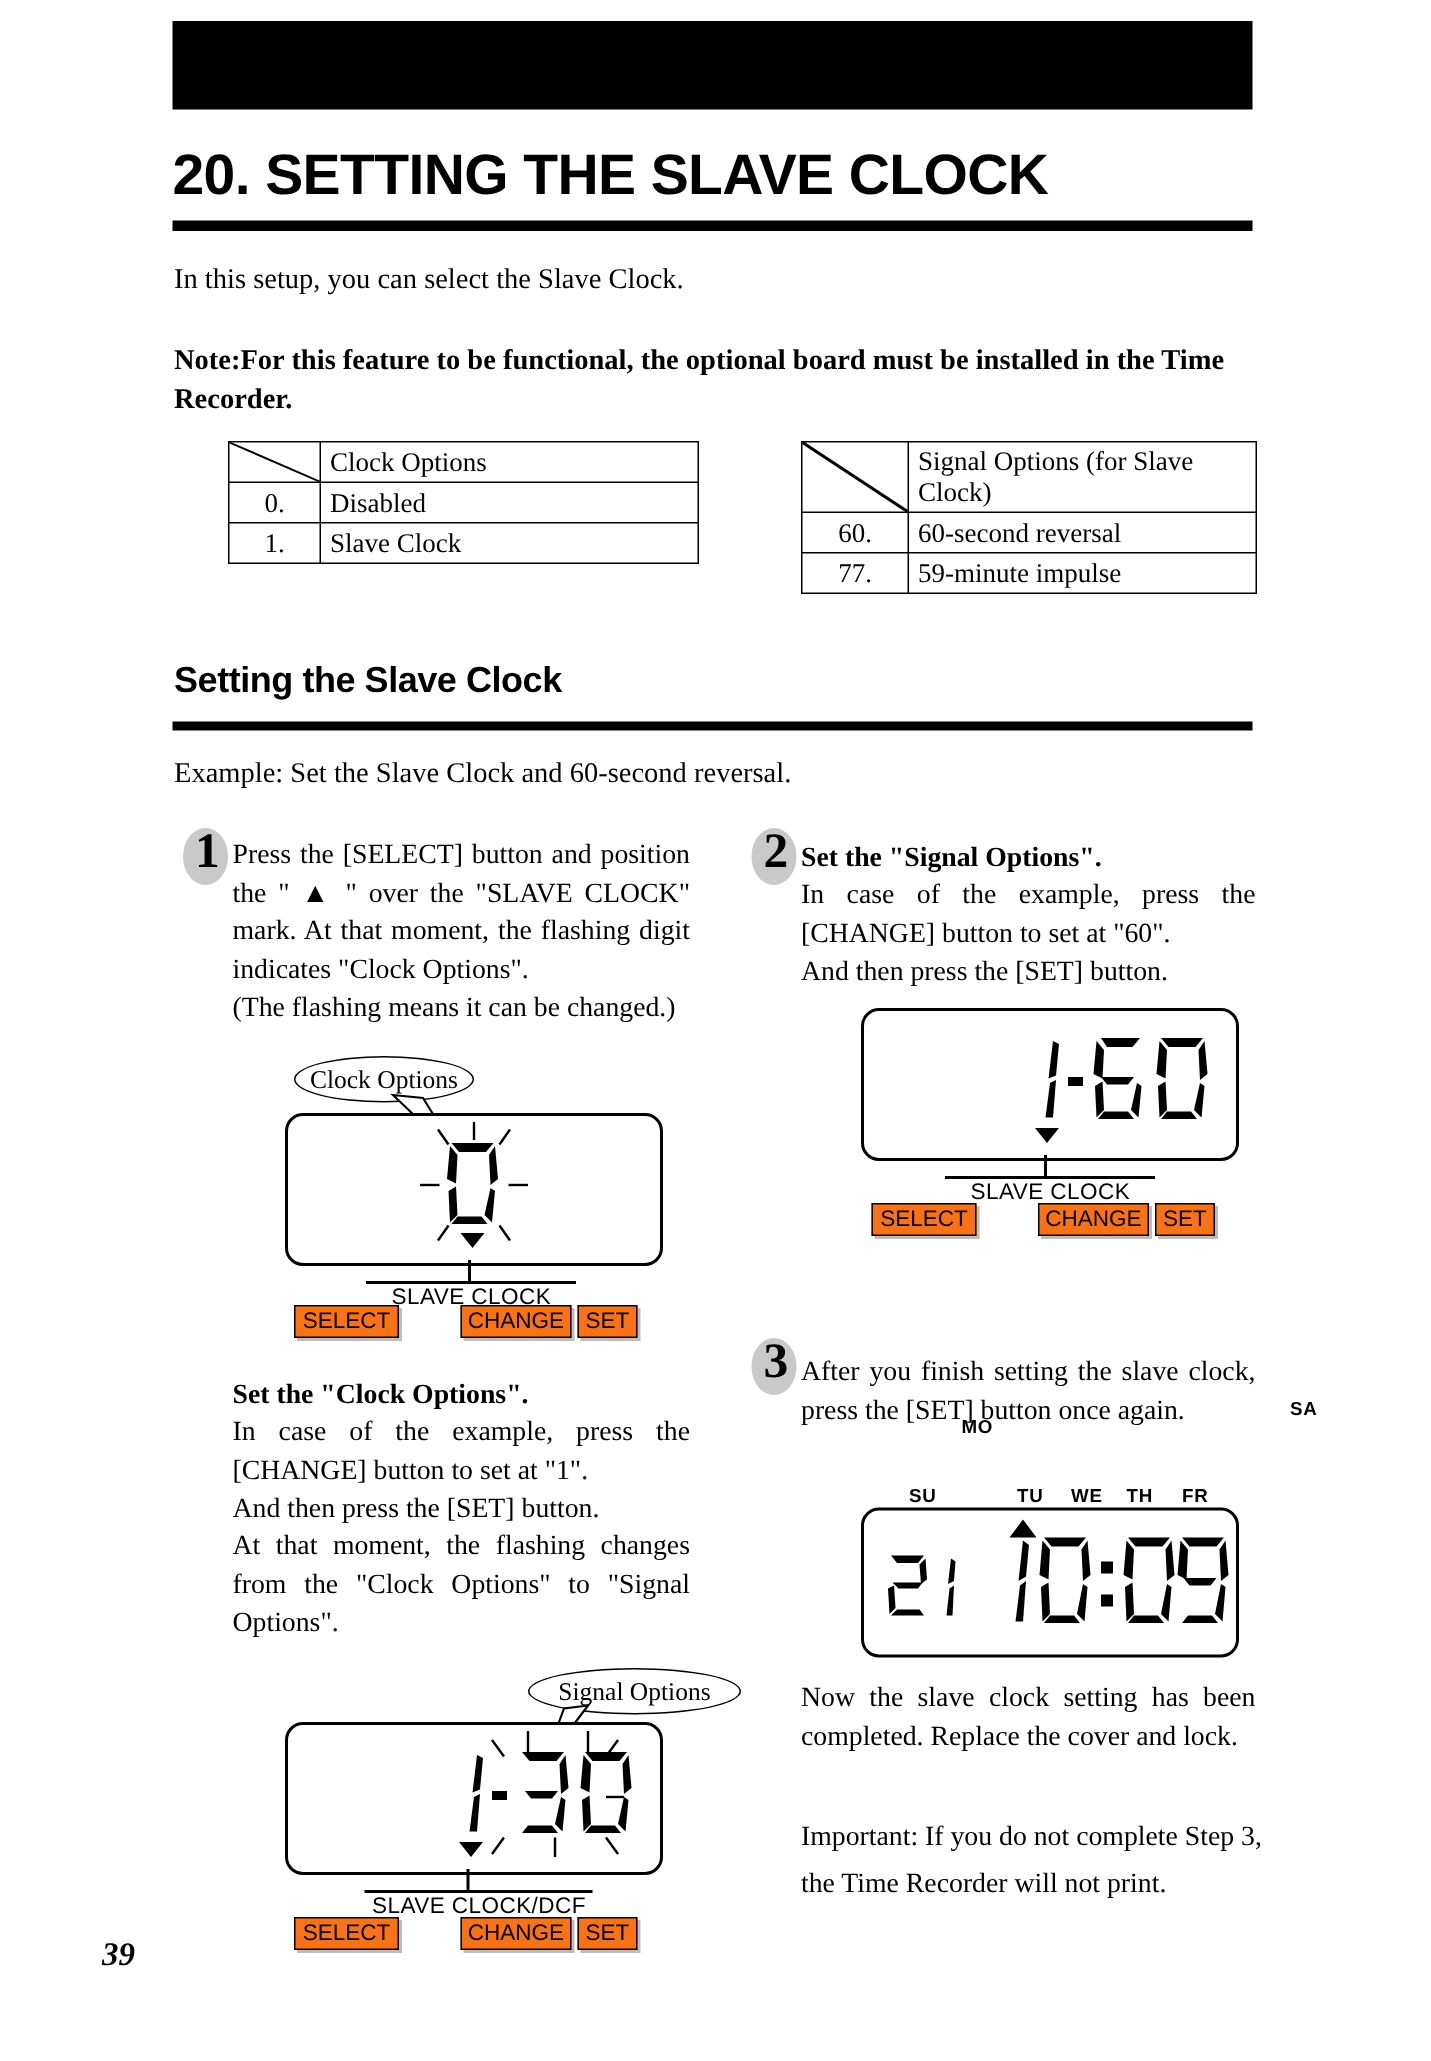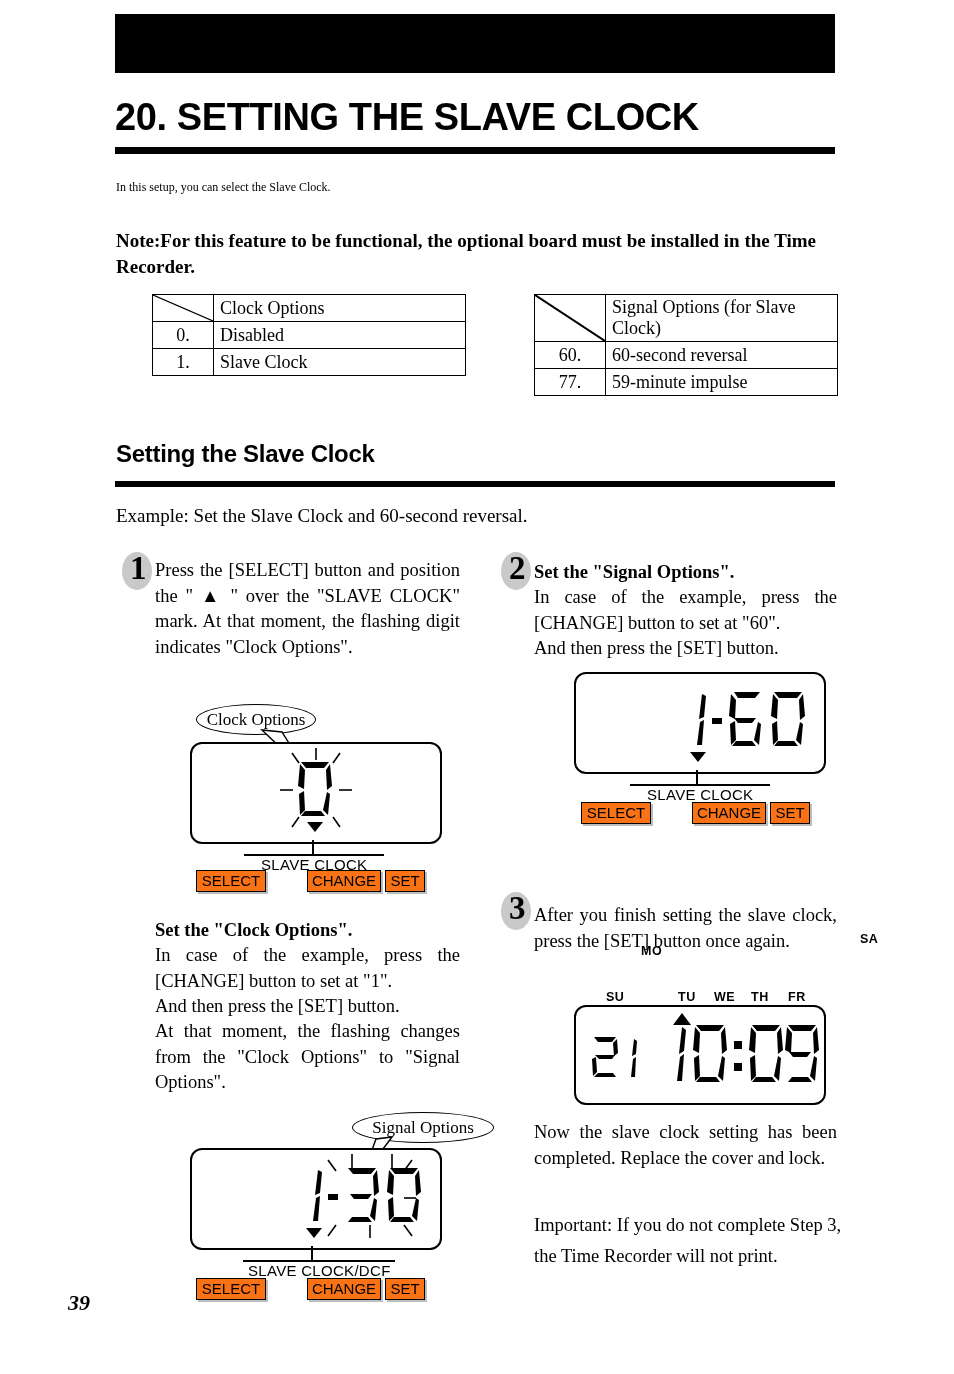--- a/index.html
+++ b/index.html
@@ -9,21 +9,21 @@
 
   .page{position:absolute;left:0;top:0;width:954px;height:1374px;}
 
   
   .blackbar{position:absolute;left:115px;top:14px;width:720px;height:59px;background:#000;}
   .chapter-title{position:absolute;left:115px;top:96px;width:740px;
       font-family:"Liberation Sans","DejaVu Sans",sans-serif;
       font-weight:bold;font-size:38px;letter-spacing:-0.4px;line-height:42px;white-space:nowrap;}
   .rule-thick{position:absolute;left:115px;top:147px;width:720px;height:7px;background:#000;}
 
-  .intro{position:absolute;left:116px;top:175px;width:740px;font-size:12px;line-height:24px;font-family:Liberation Serif, serif;}
+  .intro{position:absolute;left:116px;top:175px;width:740px;font-size:19px;line-height:24px;font-family:Liberation Serif, serif;}
   .note{position:absolute;left:116px;top:228px;width:726px;font-size:19px;line-height:26px;
         font-weight:bold;}
 
   
   .tbl{position:absolute;border-collapse:collapse;font-size:18px;}
   .tbl td{border:1px solid #000;padding:2px 6px;height:22px;vertical-align:middle;}
   .tbl td.num{width:48px;text-align:center;}
   .tbl td.hdrblank{position:relative;padding:0;height:26px;}
   .diag{position:absolute;left:0;top:0;width:100%;height:100%;}
 
@@ -132,20 +132,21 @@
 
   <div class="sect-title">Setting the Slave Clock</div>
   <div class="rule-thick2"></div>
   <div class="example">Example: Set the Slave Clock and 60-second reversal.</div>
 
   <div class="step-num" style="left:122px;top:550px;">
     <div class="oval"></div>
     <div class="digit">1</div>
   </div>
   <div class="para" style="left:155px;top:558px;width:305px;">Press the [SELECT] button and position the " ▲ " over the "SLAVE CLOCK" mark. At that moment, the flashing digit indicates "Clock Options".</div>
+  <div class="para nojust" style="left:155px;top:660px;width:320px;">(The flashing means it can be changed.)</div>
 
   <div class="bubble" style="left:196px;top:704px;width:118px;height:29px;">
     <span>Clock Options</span>
   </div>
 
   <svg style="position:absolute;left:240px;top:726px;width:90px;height:50px;">
     <polygon points="22,4 68,48 42,6" fill="#fff" stroke="#000" stroke-width="1.4"></polygon>
   </svg>
 
   <div class="lcd" style="left:190px;top:742px;width:248px;height:98px;">

